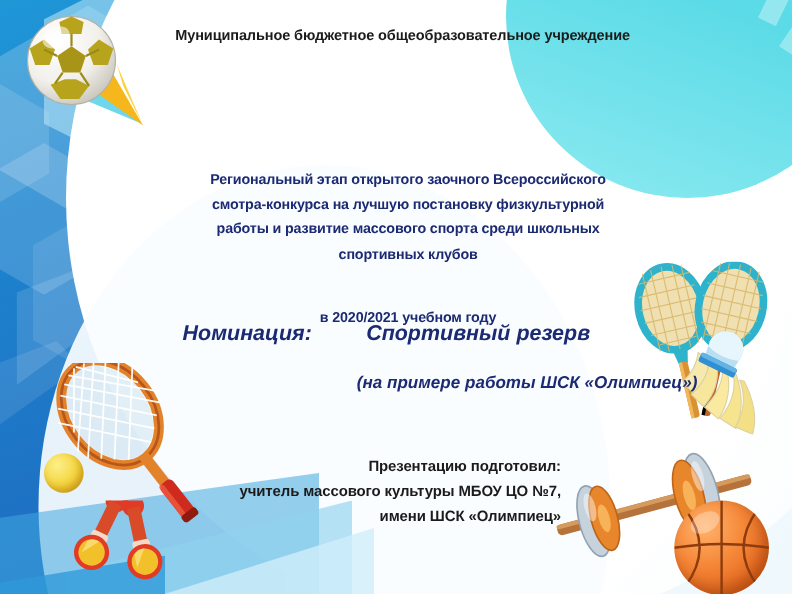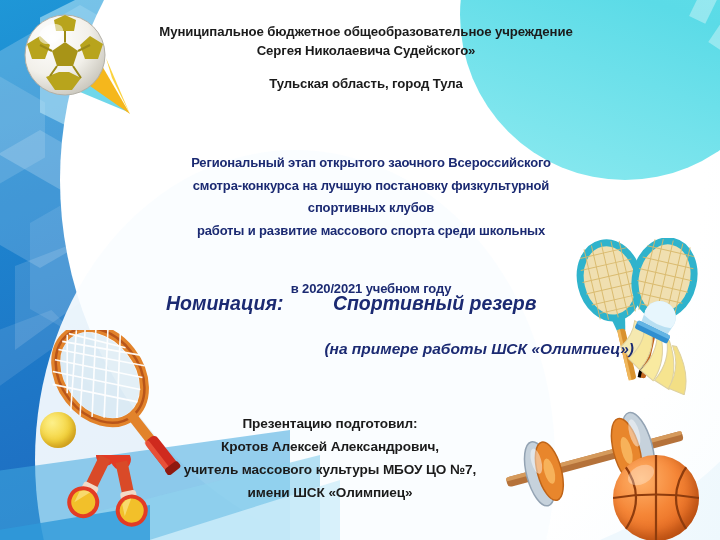--- a/index.html
+++ b/index.html
@@ -130,20 +130,21 @@
   }
   #nom-label{display:inline-block;margin-left:26px;}
   #nom-value{display:inline-block;margin-left:44px;}
   #nom-sub{display:block;text-align:right;font-size:15.5px;margin-top:18px;
            padding-right:6px;}
 
   #author-block{
     left:150px;top:412px;width:360px;
     color:#1b1b1b;font-size:13.6px;font-weight:bold;line-height:23px;
     letter-spacing:-.1px;
+    text-align:right;
   }
 </style>
 </head>
 <body>
 
 <div id="slide">
 
   <div class="bg-base"></div>
   <div class="band b1"></div>
   <div class="band b2"></div>
@@ -298,39 +299,36 @@
         <path d="M0 43 Q43 36 86 43"></path>
         <path d="M10 8 Q36 43 10 78"></path>
         <path d="M76 8 Q50 43 76 78"></path>
       </g>
       <ellipse cx="28" cy="20" rx="14" ry="9" fill="#ffffff" opacity=".30" transform="rotate(-28 28 20)"></ellipse>
     </svg>
   </div>
 
   <div class="txt" id="header-block">
     <div>Муниципальное бюджетное  общеобразовательное учреждение</div>
-    <div>Сергея Николаевича Судейского»</div>
     <span class="gap"></span>
-    <div id="subhdr">Тульская область, город Тула</div>
   </div>
 
   <div class="txt" id="main-title">
     <div>Региональный этап открытого заочного Всероссийского</div>
     <div>смотра-конкурса на лучшую постановку физкультурной</div>
+    <div>работы и развитие массового спорта среди школьных</div>
     <div>спортивных клубов</div>
-    <div>работы и развитие массового спорта среди школьных</div>
     <div class="yr">в 2020/2021 учебном году</div>
   </div>
 
   <div class="txt" id="nomination">
     <span id="nom-label">Номинация:</span>
     <span id="nom-value">Спортивный резерв</span>
     <span id="nom-sub">(на примере работы ШСК «Олимпиец»)</span>
   </div>
 
   <div class="txt" id="author-block">
     <div>Презентацию подготовил:</div>
-    <div>Кротов Алексей Александрович,</div>
     <div>учитель массового культуры МБОУ ЦО №7,</div>
     <div>имени  ШСК «Олимпиец»</div>
   </div>
 
 </div>
 
 </body></html>

